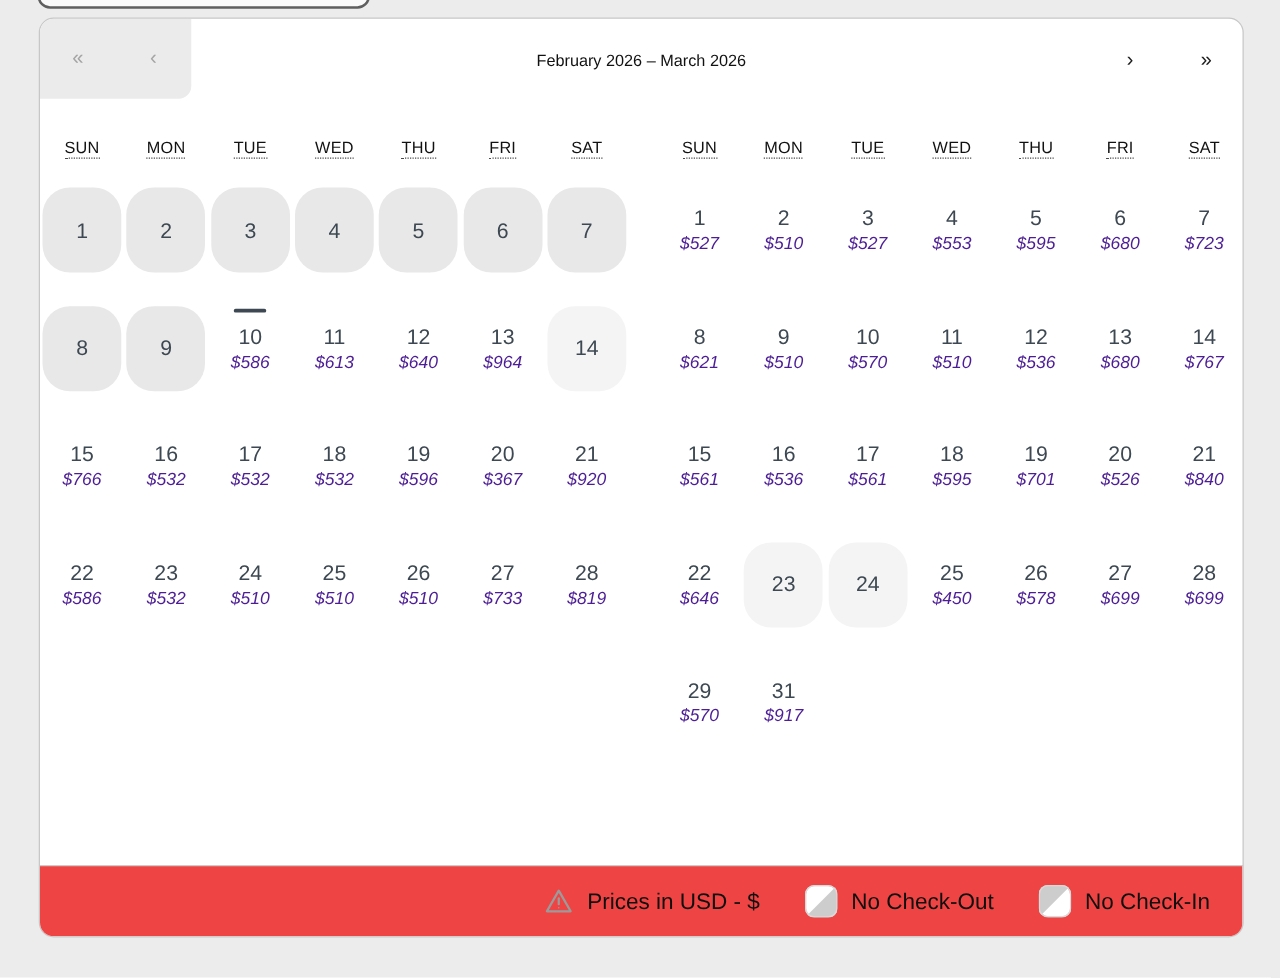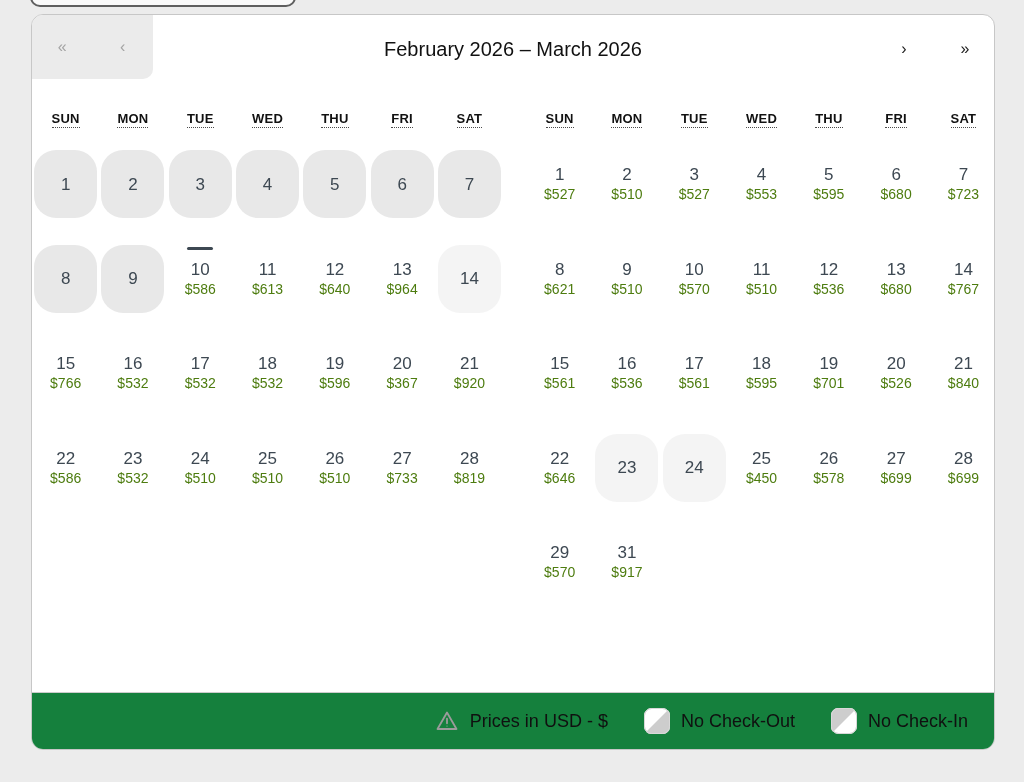--- a/index.html
+++ b/index.html
@@ -25,61 +25,61 @@
     background:#ebebeb; border-radius:0 0 10px 0;
     display:flex; align-items:center;
   }
   .nav-btn {
     flex:1; border:none; background:transparent; color:#a4a4a4;
     font-size:16px; line-height:64px; text-align:center; cursor:default;
     font-family:inherit; padding:0;
   }
   .title {
     position:absolute; left:0; right:0; top:24px; height:20px; line-height:20px;
-    text-align:center; font-size:20px; color:#111111;
+    text-align:center; font-size:13px; color:#111111;
   }
   .nav-next, .nav-next-fast {
     position:absolute; top:20px; width:30px; height:28px; line-height:28px;
     border:none; background:transparent; color:#1b1b1b; font-size:16px;
     text-align:center; cursor:pointer; font-family:inherit; padding:0;
   }
   .nav-next { right:75px; }
   .nav-next-fast { right:14px; }
 
   .month { position:absolute; top:94px; width:472px; }
   .month-feb { left:0; }
   .month-mar { left:494px; }
   .dow-row { display:grid; grid-template-columns:repeat(7,67.3px); height:28px; }
   .dow { text-align:center; }
   .dow-label {
-    display:inline-block; font-size:13px; font-weight:bold; color:#111;
+    display:inline-block; font-size:13px; font-weight:normal; color:#111;
     letter-spacing:0.2px; border-bottom:1.5px dotted #4a4a4a; padding-bottom:1px;
   }
   .days { display:grid; grid-template-columns:repeat(7,67.3px); grid-auto-rows:94.5px; }
   .cell {
     position:relative; display:flex; flex-direction:column;
     align-items:center; justify-content:center;
   }
   .num { font-size:17px; color:#3d4852; line-height:21px; }
-  .price { font-size:14px; color:#4d7c0f; line-height:19px; }
+  .price { font-size:14px; color:#4c1d95; line-height:19px;font-style:italic; }
   .squircle {
     width:63px; height:68px; border-radius:22px;
     display:flex; align-items:center; justify-content:center;
   }
   .blocked .squircle { background:#e8e8e8; }
   .blocked-light .squircle { background:#f4f4f4; }
   .marker {
     position:absolute; top:15px; left:50%; transform:translateX(-50%);
     width:26px; height:3.5px; border-radius:2px; background:#3d4852;
   }
   .footer {
     position:absolute; left:0; right:0; bottom:0; height:57px;
     border-top:1px solid #cccccc; box-sizing:border-box;
     display:flex; align-items:center; justify-content:flex-end;
-    padding-right:26px; gap:36px; background:#15803d;
+    padding-right:26px; gap:36px; background:#ef4444;
   }
   .legend-item { display:flex; align-items:center; gap:11px; }
   .legend-label { font-size:18px; color:#101010; }
   .legend-icon { display:block; }
 </style>
 </head>
 <body>
 
 <div class="top-crop"></div>
 

